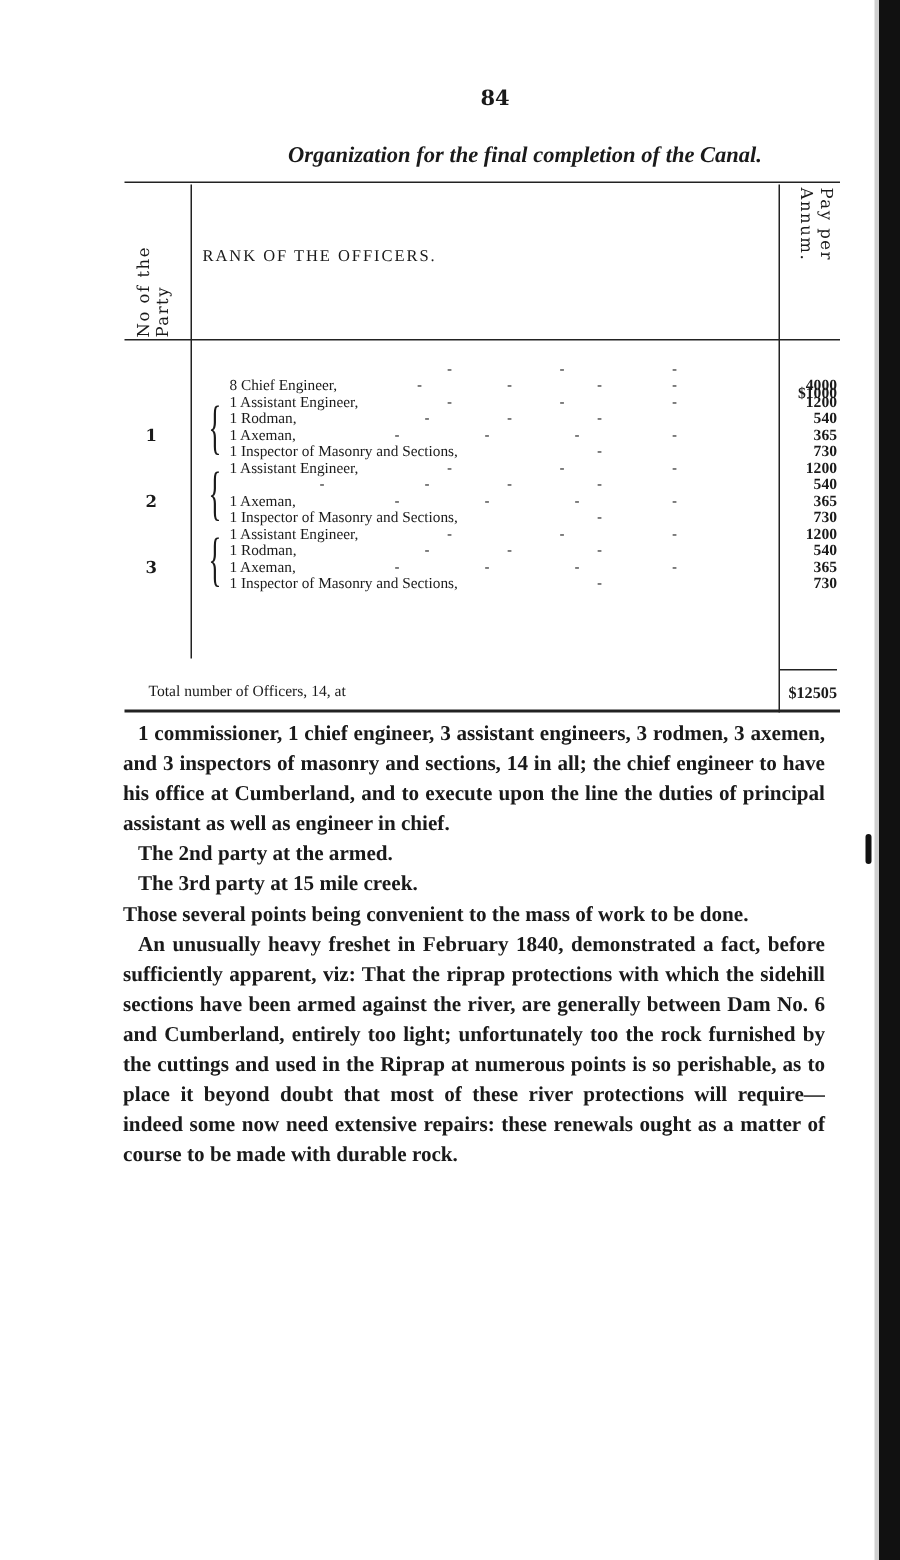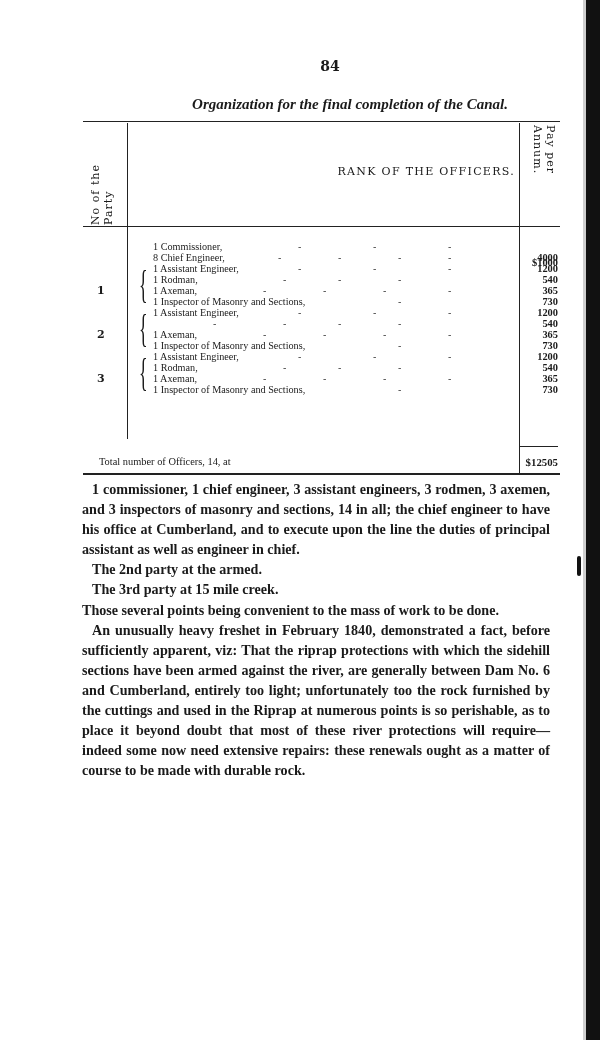--- a/index.html
+++ b/index.html
@@ -28,22 +28,22 @@
   .tbl {
     position: absolute; top: 121px; left: 83px; width: 477px; height: 355px;
   }
   .hline { position: absolute; left: 0; right: 0; border-top: 1.5px solid #222; }
   .vline { position: absolute; border-left: 1.3px solid #222; }
   .vhead {
     position: absolute; writing-mode: vertical-rl;
     font-size: 11px; letter-spacing: 1px;
   }
   .rank-head {
-    position: absolute; top: 44px; left: 42px; width: 390px; text-align: right;
-    font-size: 11px; letter-spacing: 1.3px;
+    position: absolute; top: 44px; left: 52px; width: 390px; text-align: left;
+    font-size: 11px; letter-spacing: 1.3px; font-family: Liberation Serif, serif;
   }
   .row {
     position: absolute; left: 70px; width: 300px; font-size: 10.2px; line-height: 11px;
     font-family: "Liberation Serif", serif; white-space: nowrap;
   }
   .dots { position: absolute; left: 70px; width: 305px; font-size: 10px; line-height: 11px; }
   .dots span { position: absolute; }
   .pay {
     position: absolute; right: 2px; width: 44px; text-align: right;
     font-size: 10.4px; line-height: 11px; font-weight: bold;
@@ -89,21 +89,20 @@
 <div class="tbl">
   <div class="hline" style="top:0;"></div>
   <div class="hline" style="top:105px; left:0; right:0;"></div>
   <div class="vline" style="left:44px; top:2px; height:316px;"></div>
   <div class="vline" style="left:436px; top:2px; height:352px;"></div>
 
   <div class="vhead" style="top:6px; left:6px; height:98px; transform: rotate(180deg);">No of the Party</div>
   <div class="rank-head">RANK OF THE OFFICERS.</div>
   <div class="vhead" style="top:4px; left:448px; height:98px;">Pay per Annum.</div>
 
-  <div class="row" style="top:120px;">1 Commissioner,</div>
   <div class="row" style="top:131px;">8 Chief Engineer,</div>
   <div class="row" style="top:142px;">1 Assistant Engineer,</div>
   <div class="row" style="top:153px;">1 Rodman,</div>
   <div class="row" style="top:164px;">1 Axeman,</div>
   <div class="row" style="top:175px;">1 Inspector of Masonry and Sections,</div>
   <div class="row" style="top:186px;">1 Assistant Engineer,</div>
   <div class="row" style="top:208px;">1 Axeman,</div>
   <div class="row" style="top:219px;">1 Inspector of Masonry and Sections,</div>
   <div class="row" style="top:230px;">1 Assistant Engineer,</div>
   <div class="row" style="top:241px;">1 Rodman,</div>

